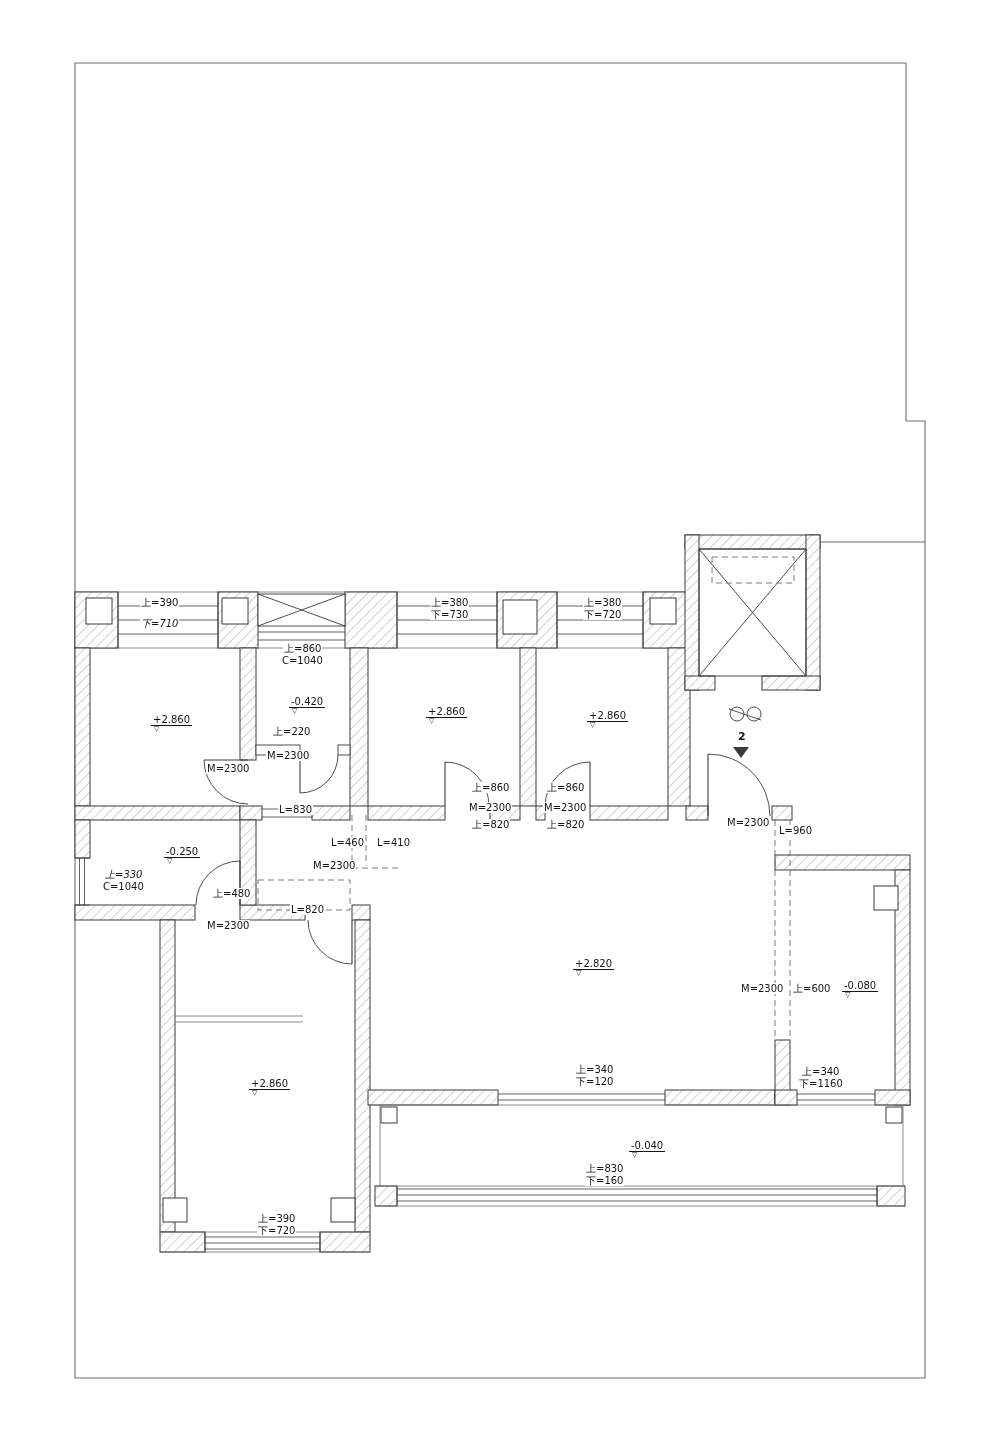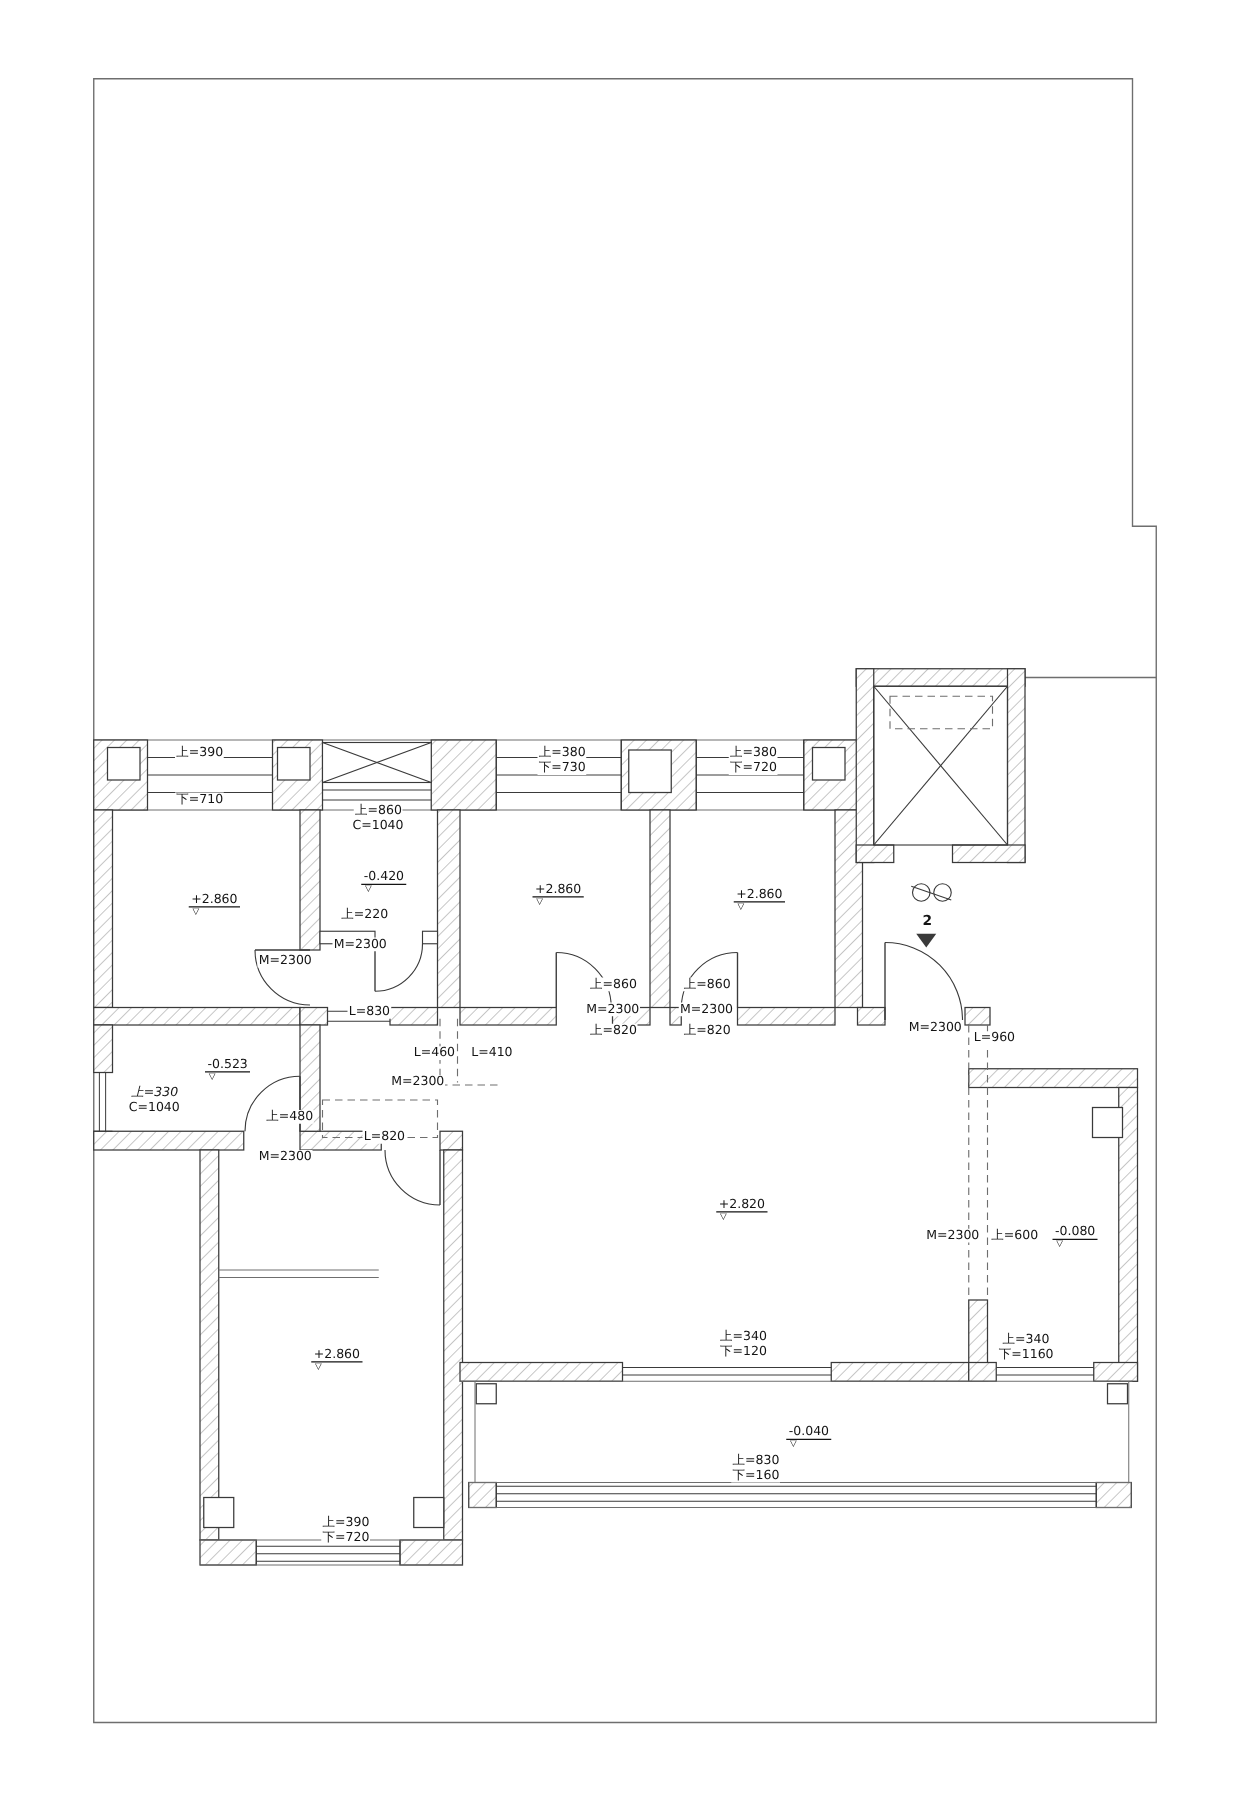--- a/index.html
+++ b/index.html
@@ -241,21 +241,21 @@
   <g>
     <circle class="sym" cx="737" cy="714" r="7"></circle>
     <circle class="sym" cx="754" cy="714" r="7"></circle>
     <line class="sym" x1="729" y1="709" x2="761" y2="720"></line>
     <polygon class="symfill" points="733,747 749,747 741,758"></polygon>
   </g>
 </svg>
 
 <div class="labels">
       <div class="lbl dim" style="left: 140px; top: 597px;"><span class="t">上=390</span></div>
-      <div class="lbl dim" style="left: 140px; top: 634px;"><span class="t">下=710</span></div>
+      <div class="lbl dim" style="left: 140px; top: 618px; font-style: italic;"><span class="t">下=710</span></div>
       <div class="lbl dim" style="left: 430px; top: 597px;"><span class="t">上=380</span></div>
       <div class="lbl dim" style="left: 430px; top: 609px;"><span class="t">下=730</span></div>
       <div class="lbl dim" style="left: 583px; top: 597px;"><span class="t">上=380</span></div>
       <div class="lbl dim" style="left: 583px; top: 609px;"><span class="t">下=720</span></div>
       <div class="lbl dim" style="left: 283px; top: 643px;"><span class="t">上=860</span></div>
       <div class="lbl dim" style="left: 281px; top: 655px;"><span class="t">C=1040</span></div>
       <div class="lbl elev" style="left: 288px; top: 696px;"><span class="t">-0.420</span><span class="tri">▽</span></div>
       <div class="lbl elev" style="left: 150px; top: 714px;"><span class="t">+2.860</span><span class="tri">▽</span></div>
       <div class="lbl dim" style="left: 272px; top: 726px;"><span class="t">上=220</span></div>
       <div class="lbl dim" style="left: 266px; top: 750px;"><span class="t">M=2300</span></div>
@@ -267,21 +267,21 @@
       <div class="lbl dim" style="left: 468px; top: 802px;"><span class="t">M=2300</span></div>
       <div class="lbl dim" style="left: 471px; top: 819px;"><span class="t">上=820</span></div>
       <div class="lbl dim" style="left: 546px; top: 782px;"><span class="t">上=860</span></div>
       <div class="lbl dim" style="left: 543px; top: 802px;"><span class="t">M=2300</span></div>
       <div class="lbl dim" style="left: 546px; top: 819px;"><span class="t">上=820</span></div>
       <div class="lbl dim" style="left: 726px; top: 817px;"><span class="t">M=2300</span></div>
       <div class="lbl dimu" style="left: 778px; top: 825px;"><span class="t">L=960</span></div>
       <div class="lbl dimu" style="left: 330px; top: 837px;"><span class="t">L=460</span></div>
       <div class="lbl dimu" style="left: 376px; top: 837px;"><span class="t">L=410</span></div>
       <div class="lbl dim" style="left: 312px; top: 860px;"><span class="t">M=2300</span></div>
-      <div class="lbl elev" style="left: 163px; top: 846px;"><span class="t">-0.523</span><span class="tri">▽</span></div>
+      <div class="lbl elev" style="left: 163px; top: 846px;"><span class="t">-0.250</span><span class="tri">▽</span></div>
       <div class="lbl dim" style="left: 104px; top: 869px; font-style: italic;"><span class="t">上=330</span></div>
       <div class="lbl dim" style="left: 102px; top: 881px;"><span class="t">C=1040</span></div>
       <div class="lbl dim" style="left: 212px; top: 888px;"><span class="t">上=480</span></div>
       <div class="lbl dimu" style="left: 290px; top: 904px;"><span class="t">L=820</span></div>
       <div class="lbl dim" style="left: 206px; top: 920px;"><span class="t">M=2300</span></div>
       <div class="lbl elev" style="left: 572px; top: 958px;"><span class="t">+2.820</span><span class="tri">▽</span></div>
       <div class="lbl dim" style="left: 740px; top: 983px;"><span class="t">M=2300</span></div>
       <div class="lbl dim" style="left: 792px; top: 983px;"><span class="t">上=600</span></div>
       <div class="lbl elev" style="left: 841px; top: 980px;"><span class="t">-0.080</span><span class="tri">▽</span></div>
       <div class="lbl dim" style="left: 575px; top: 1064px;"><span class="t">上=340</span></div>

